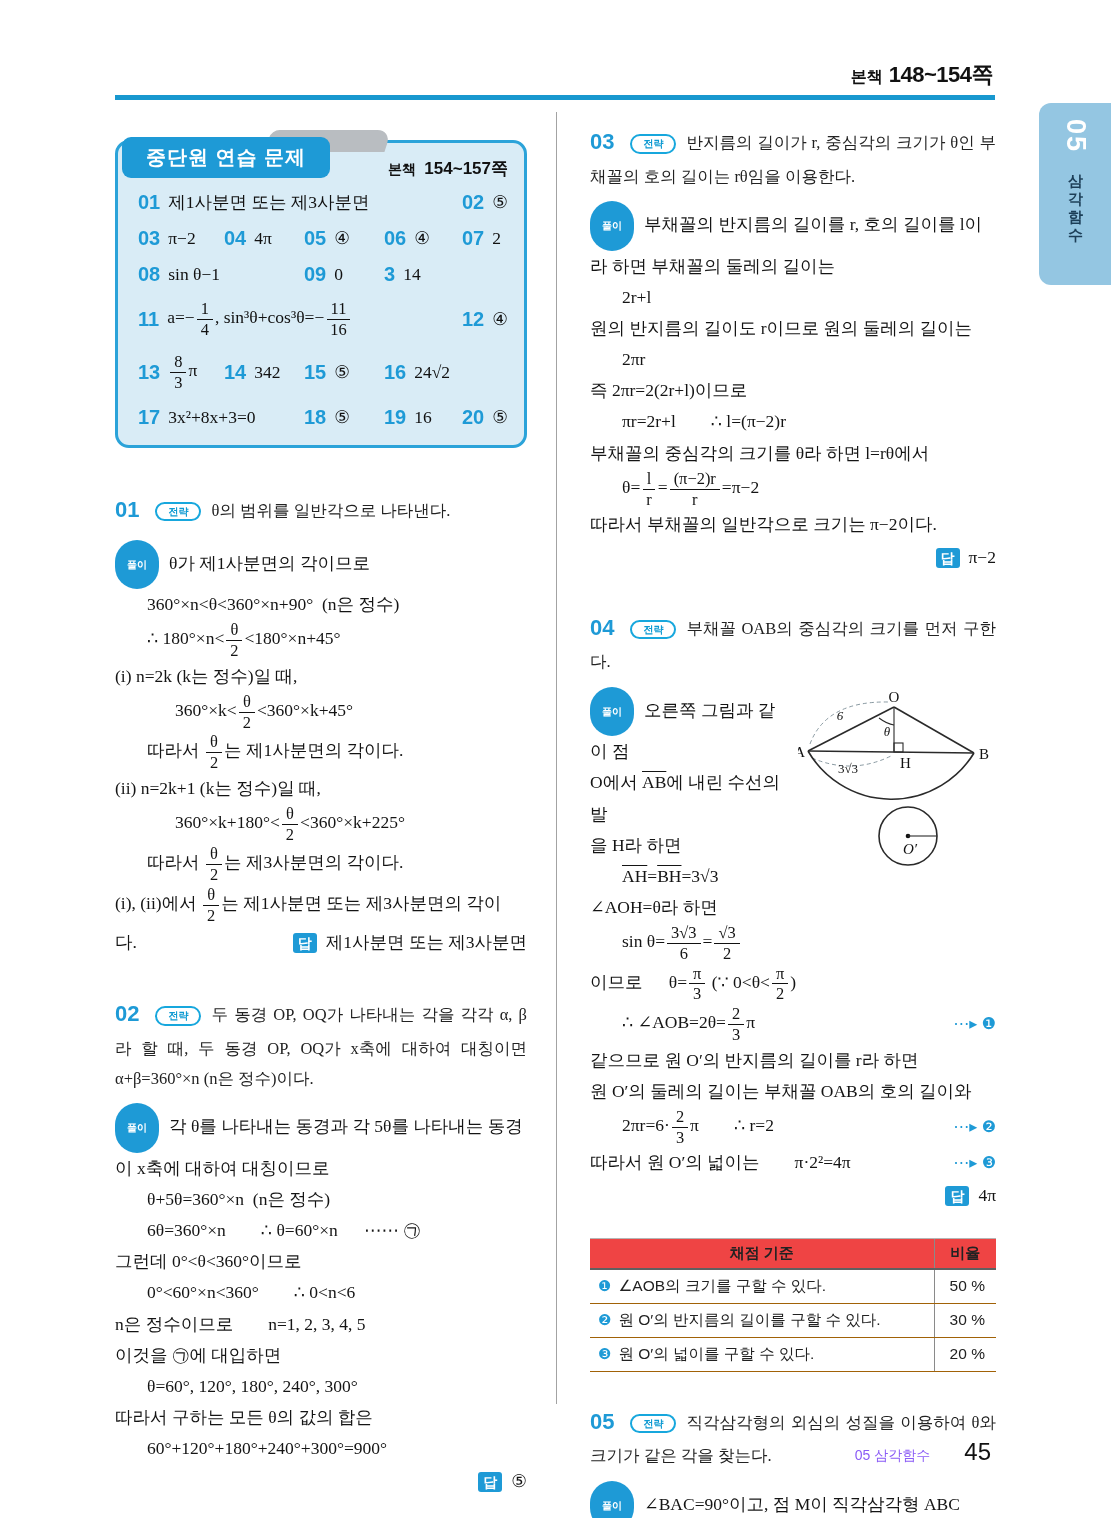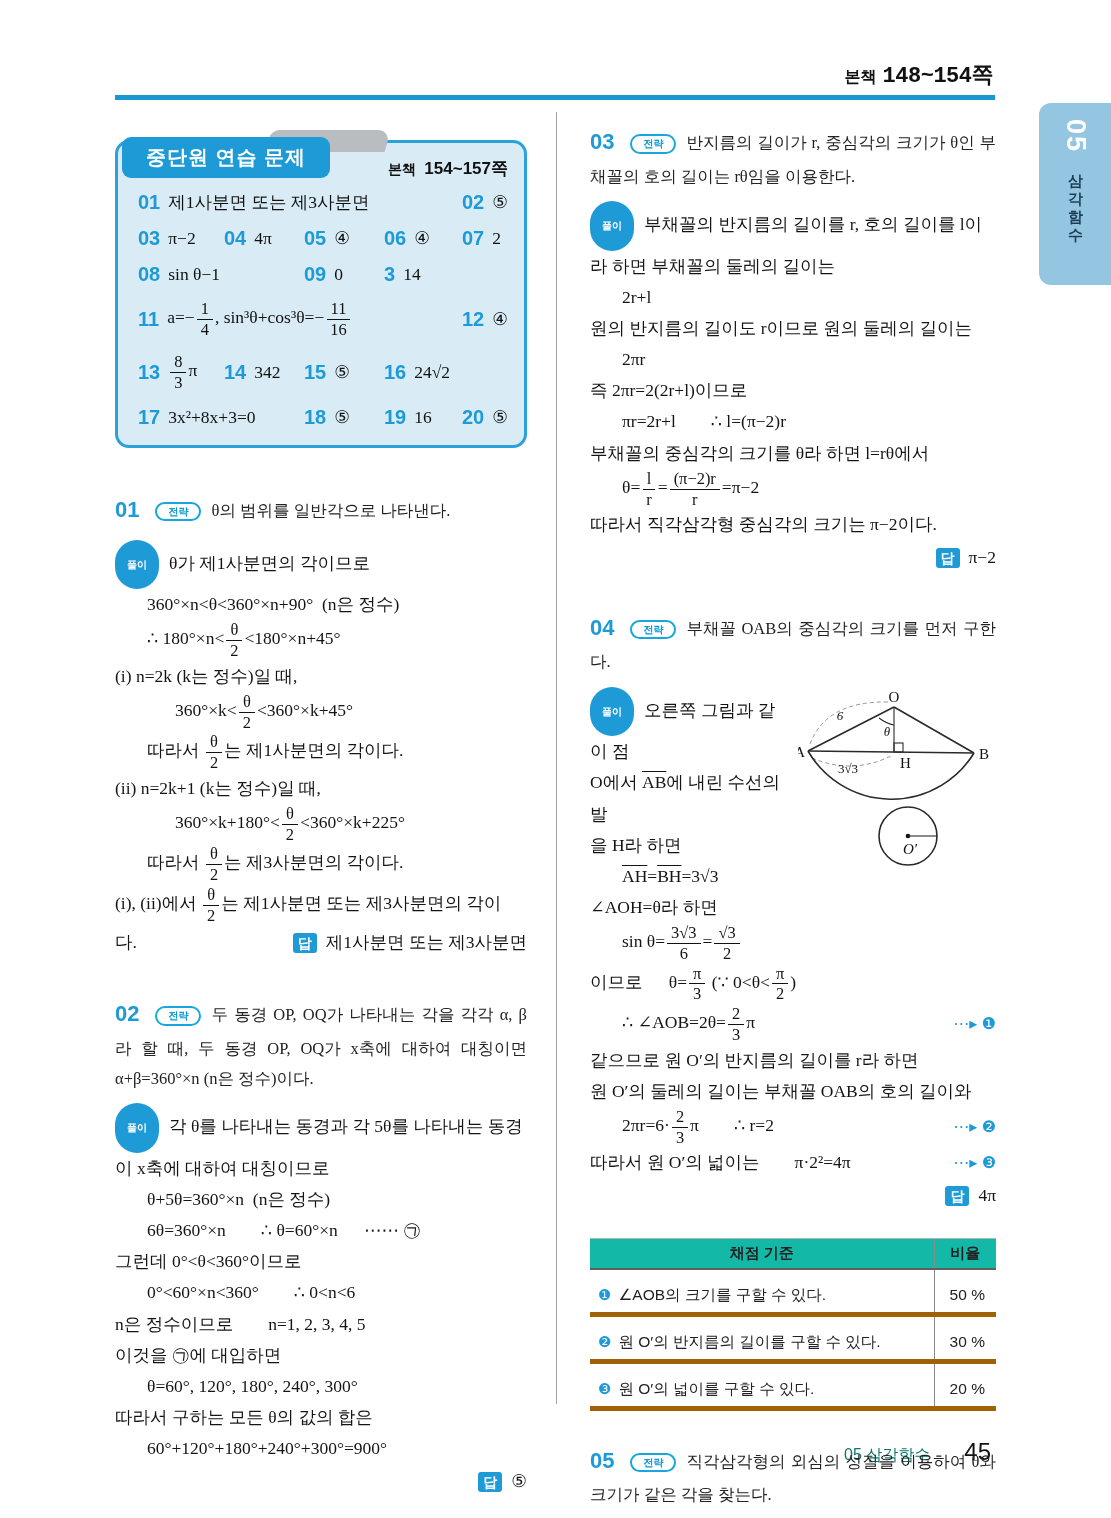--- a/index.html
+++ b/index.html
@@ -6,32 +6,32 @@
   html,body { background:#ffffff; }
   body {
     width:1111px; height:1518px; position:relative; overflow:hidden;
     font-family:"Liberation Sans","DejaVu Sans",sans-serif; color:#1a1a1a;
   }
   .serif { font-family:"Liberation Serif","DejaVu Serif",serif; }
 
   
   .header-ref { position:absolute; top:60px; right:118px; display:flex; align-items:baseline; gap:6px; }
   .header-ref .hr-label { font-size:16px; font-weight:700; color:#111; }
-  .header-ref .hr-pages { font-size:22px; font-weight:800; color:#111; letter-spacing:-0.5px;font-family:Liberation Mono, monospace; }
+  .header-ref .hr-pages { font-size:22px; font-weight:800; color:#111; letter-spacing:-0.5px; }
   .header-rule { position:absolute; left:115px; top:95px; width:880px; height:5px; background:#1898cf; }
   .col-divider { position:absolute; left:556px; top:112px; width:1px; height:1292px; background:#a3a3a3; }
 
   .side-tab { position:absolute; right:0; top:103px; width:72px; height:182px;
     background:#94c6e2; border-radius:12px 0 0 12px; display:flex; flex-direction:column;
     align-items:center; padding-top:16px; gap:10px; }
   .side-tab .tab-num { writing-mode:vertical-rl; color:#ffffff; font-weight:800; font-size:27px; letter-spacing:2px; }
   .side-tab .tab-label { writing-mode:vertical-rl; color:#1c3e57; font-weight:700; font-size:15px; letter-spacing:3px; }
 
   .footer { position:absolute; bottom:52px; right:120px; display:flex; align-items:baseline; gap:34px; }
-  .footer .f-chapter { font-size:16px; color:#0f766e; }
+  .footer .f-chapter { font-size:14px; color:#8b5cf6; }
   .footer .f-page { font-size:24px; color:#111; font-weight:500; }
 
   .col-left  { position:absolute; left:115px; top:140px; width:412px; }
   .col-right { position:absolute; left:590px; top:122px; width:406px; }
 
   
   .ansbox { position:relative; border:3px solid #2ba3d9; background:#d9ecf6;
     border-radius:14px; padding:14px 16px 16px 20px; }
   .ribbon-shadow { position:absolute; left:150px; top:-13px; width:120px; height:22px;
     background:#b9bdc1; border-radius:8px 14px 0 0; transform:skewX(-18deg); }
@@ -79,23 +79,23 @@
   .fig .dash { stroke:#8a9aa2; stroke-width:1; stroke-dasharray:4 3; }
   .fig .thin { stroke-width:1.1; }
   .fig .dot { fill:#111; stroke:none; }
   .fig text { font-family:"Liberation Serif","DejaVu Serif",serif; font-size:15px; fill:#111; stroke:none; }
   .fig .it { font-style:italic; }
   .fig .small { font-size:13px; }
 
   
   .rubric { width:100%; border-collapse:collapse; margin:26px 0 6px;
     font-size:15px; color:#222; }
-  .rubric th { background:#14b8a6; font-weight:700; padding:5px 6px;
+  .rubric th { background:#ef4444; font-weight:700; padding:5px 6px;
     border-top:1px solid #b5b5b5; border-bottom:2px solid #606060; font-size:15px; }
-  .rubric td { padding:15px 4px 6px 8px; border-bottom:5px solid #a16207; font-size:15.5px; }
+  .rubric td { padding:6px 4px 6px 8px; border-bottom:1px solid #a16207; font-size:15.5px; }
   .rubric .rc2 { border-left:1px solid #8a8a8a; text-align:center; width:62px; }
   .mk { color:#1e9ad6; margin-right:7px; font-size:15px; }
 </style>
 </head>
 <body>
 
 <div class="header-ref">
   <span class="hr-label">본책</span>
   <span class="hr-pages">148~154쪽</span>
 </div>
@@ -274,21 +274,21 @@
     <div class="sol">
       <div class="ln"><span class="pill pill-sol">풀이</span><span>부채꼴의 반지름의 길이를 r, 호의 길이를 l이</span></div>
       <div class="ln">라 하면 부채꼴의 둘레의 길이는</div>
       <div class="ln ind1">2r+l</div>
       <div class="ln">원의 반지름의 길이도 r이므로 원의 둘레의 길이는</div>
       <div class="ln ind1">2πr</div>
       <div class="ln">즉 2πr=2(2r+l)이므로</div>
       <div class="ln ind1">πr=2r+l        ∴ l=(π−2)r</div>
       <div class="ln">부채꼴의 중심각의 크기를 θ라 하면 l=rθ에서</div>
       <div class="ln ind1">θ=<span class="frac"><span class="fn">l</span><span class="fd">r</span></span>=<span class="frac"><span class="fn">(π−2)r</span><span class="fd">r</span></span>=π−2</div>
-      <div class="ln">따라서 직각삼각형 중심각의 크기는 π−2이다.</div>
+      <div class="ln">따라서 부채꼴의 일반각으로 크기는 π−2이다.</div>
       <div class="ansline">
           <span class="badge">답</span>
           <span class="ansval">π−2</span>
         </div>
     </div>
   </section>
 
   <section class="prob" style="margin-top:34px;">
     <p class="phead">
       <span class="pno">04</span><span class="pill pill-strat">전략</span><span class="stxt serif">부채꼴 OAB의 중심각의 크기를 먼저 구한다.</span>

